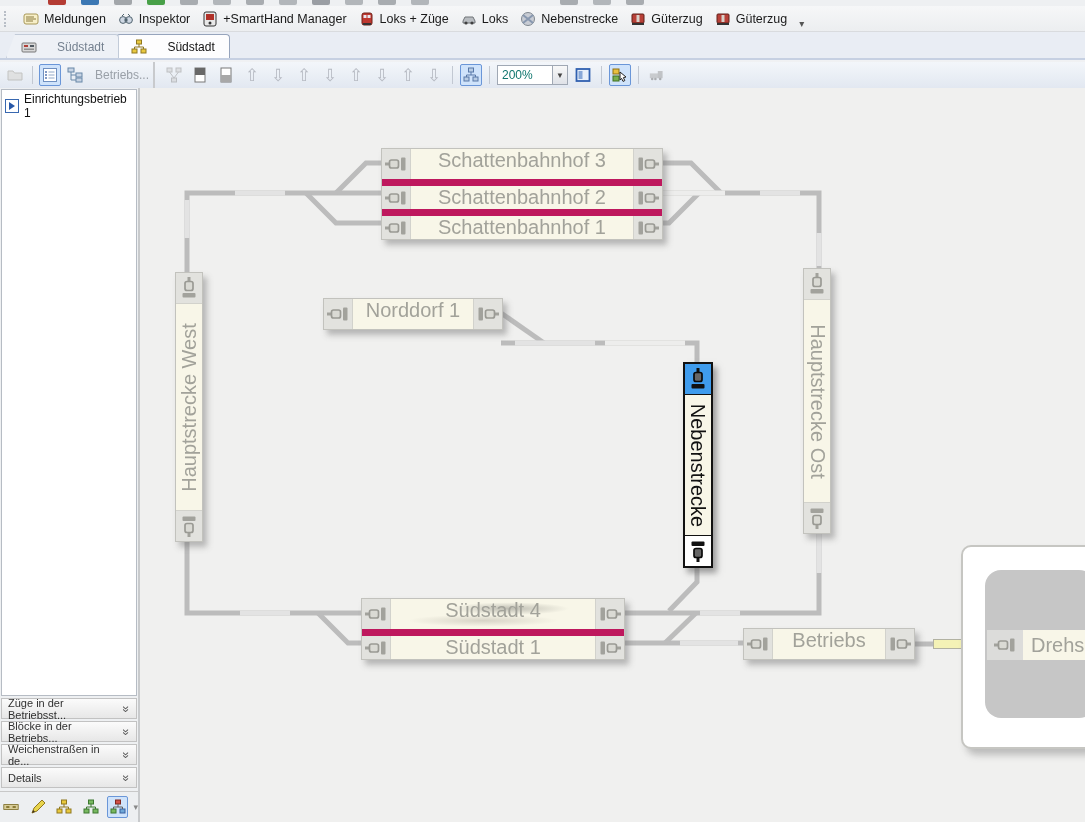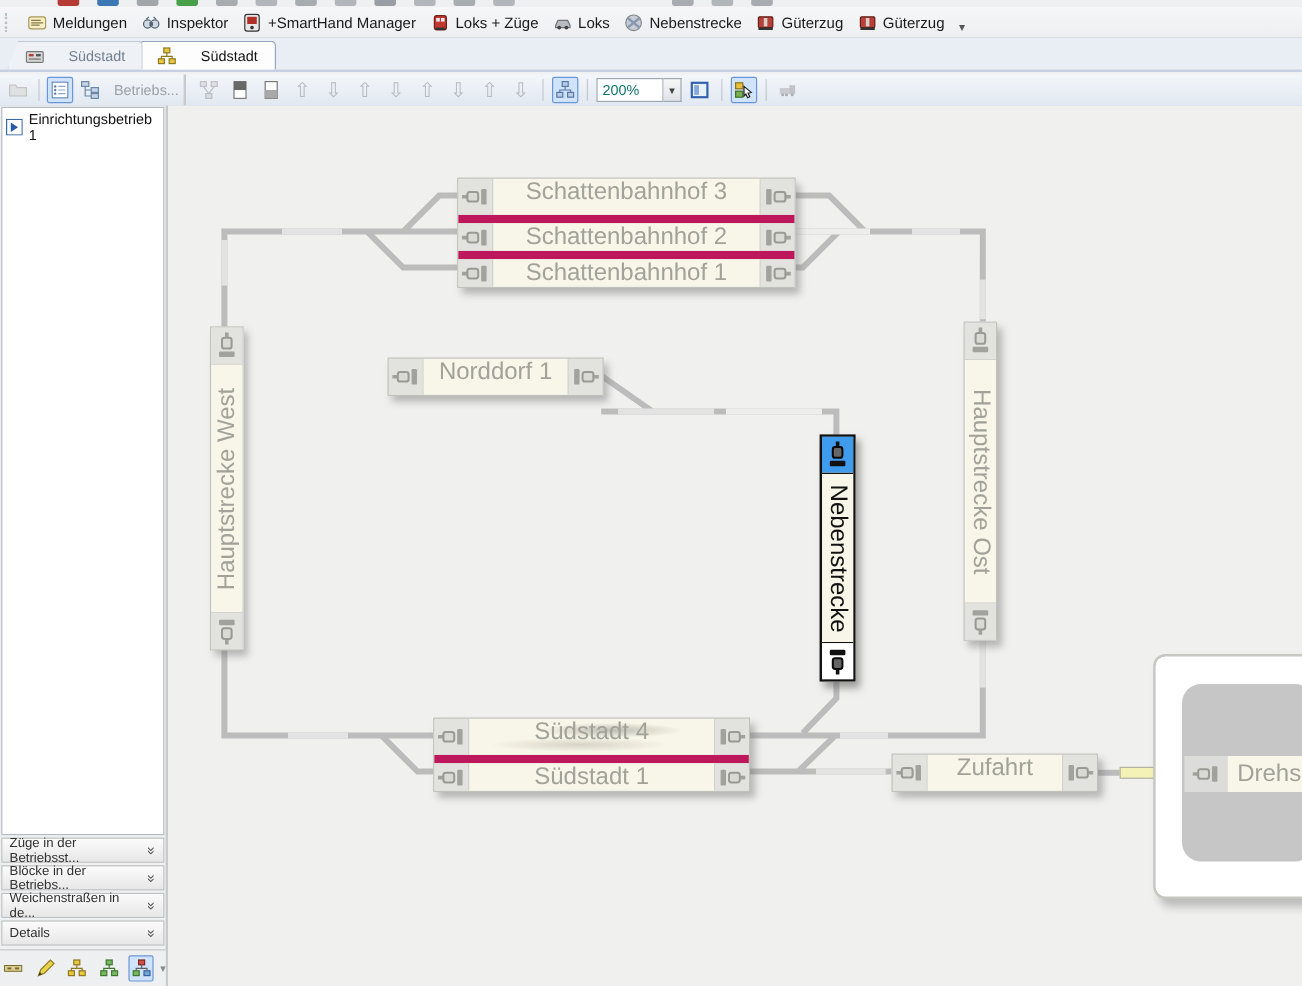--- a/index.html
+++ b/index.html
@@ -569,21 +569,21 @@
       <div class="grp" style="left:603px;top:540px;width:170px;">
         <div class="brow">
           <div class="cap capL">
               <svg class="mk" viewBox="0 0 24 16">
                 <line class="stub" x1="1" y1="8" x2="6" y2="8"></line>
                 <rect class="knob" x="5.5" y="4" width="9" height="8" rx="2"></rect>
                 <rect class="bar" x="17" y="1.5" width="4.5" height="13" rx="1"></rect>
               </svg>
             </div>
           <div class="lbl">
-              <span>Zufahrt</span>
+              <span>Betriebs</span>
             </div>
           <div class="cap capR">
               <svg class="mk" viewBox="0 0 24 16">
                 <line class="stub" x1="1" y1="8" x2="6" y2="8"></line>
                 <rect class="knob" x="5.5" y="4" width="9" height="8" rx="2"></rect>
                 <rect class="bar" x="17" y="1.5" width="4.5" height="13" rx="1"></rect>
               </svg>
             </div>
         </div>
       </div>

